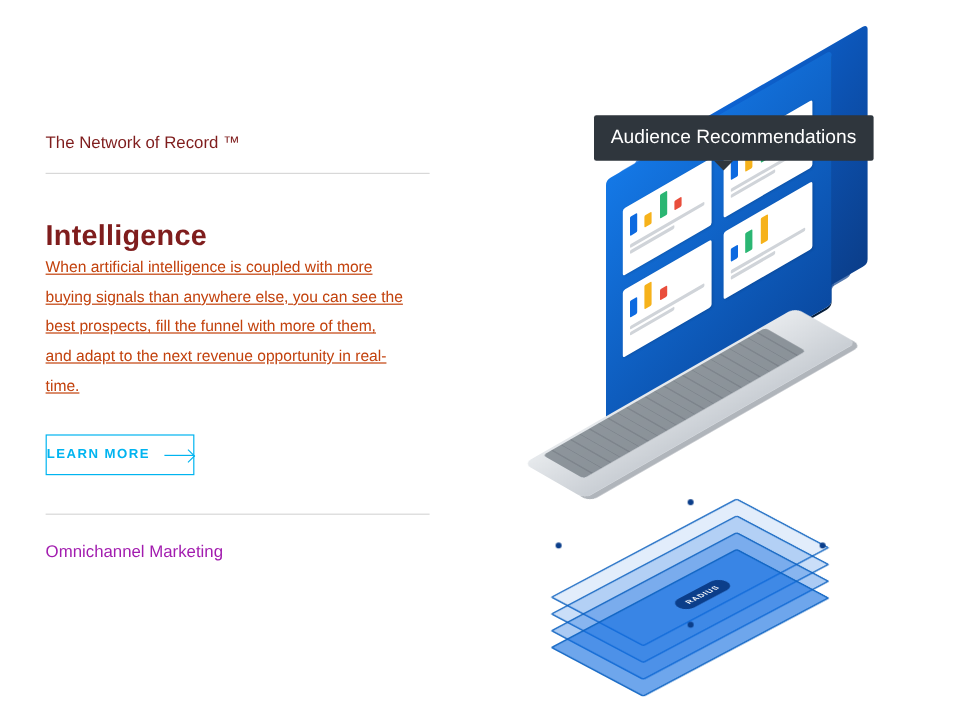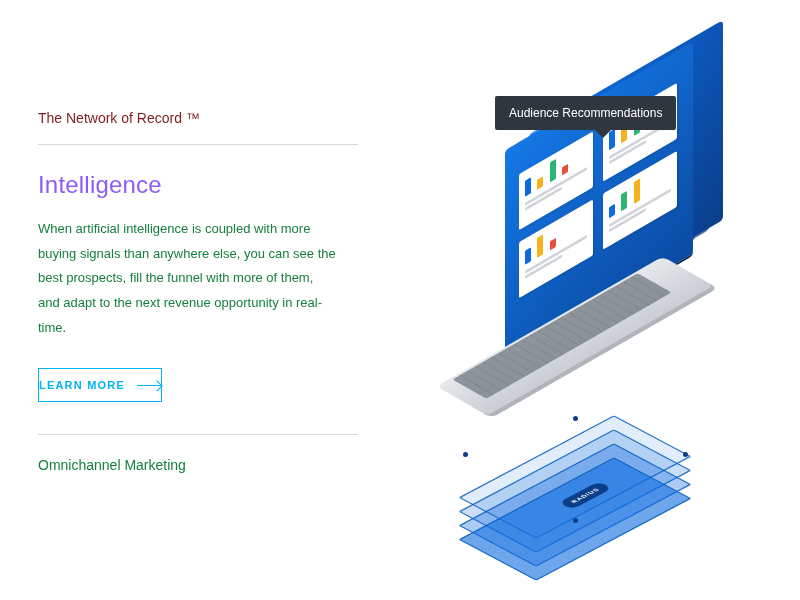--- a/index.html
+++ b/index.html
@@ -20,31 +20,31 @@
   }
   .tab-label {
     font-size: 14px;
     color: #7f1d1d;
     font-weight: 500;
     padding-bottom: 18px;
     border-bottom: 1px solid #d8d8d8;
   }
   .heading {
     font-size: 24px;
-    font-weight: 400;
-    color: #8b5cf6;
-    margin-top: 26px;
+    font-weight: 700;
+    color: #7f1d1d;
+    margin-top: 38px;
     letter-spacing: .2px;
   }
   .body {
     font-size: 13px;
     line-height: 1.9;
-    color: #15803d;
-    margin-top: 18px;
+    color: #c2410c;
     max-width: 300px;
+    text-decoration: underline;
   }
   .learn-more {
     display: inline-flex;
     align-items: center;
     gap: 12px;
     border: 1px solid #00b4f0;
     color: #00b4f0;
     font-size: 11px;
     font-weight: 700;
     letter-spacing: 1.2px;
@@ -68,39 +68,39 @@
     border-right: 1.5px solid #00b4f0;
     transform: rotate(45deg);
   }
   .divider2 {
     border-top: 1px solid #d8d8d8;
     margin-top: 32px;
     padding-top: 22px;
   }
   .tab2 {
     font-size: 14px;
-    color: #15803d;
+    color: #a21caf;
     font-weight: 500;
   }
 
   
   .illus {
     position: absolute;
     left: 405px;
     top: 60px;
     width: 370px;
     height: 470px;
   }
   .tooltip {
     position: absolute;
     top: 36px;
     left: 90px;
     background: #2f363d;
     color: #ffffff;
-    font-size: 12px;
+    font-size: 16px;
     padding: 10px 14px;
     border-radius: 2px;
     white-space: nowrap;
     z-index: 20;
   }
   .tooltip::after {
     content: "";
     position: absolute;
     left: 100px;
     top: 100%;

